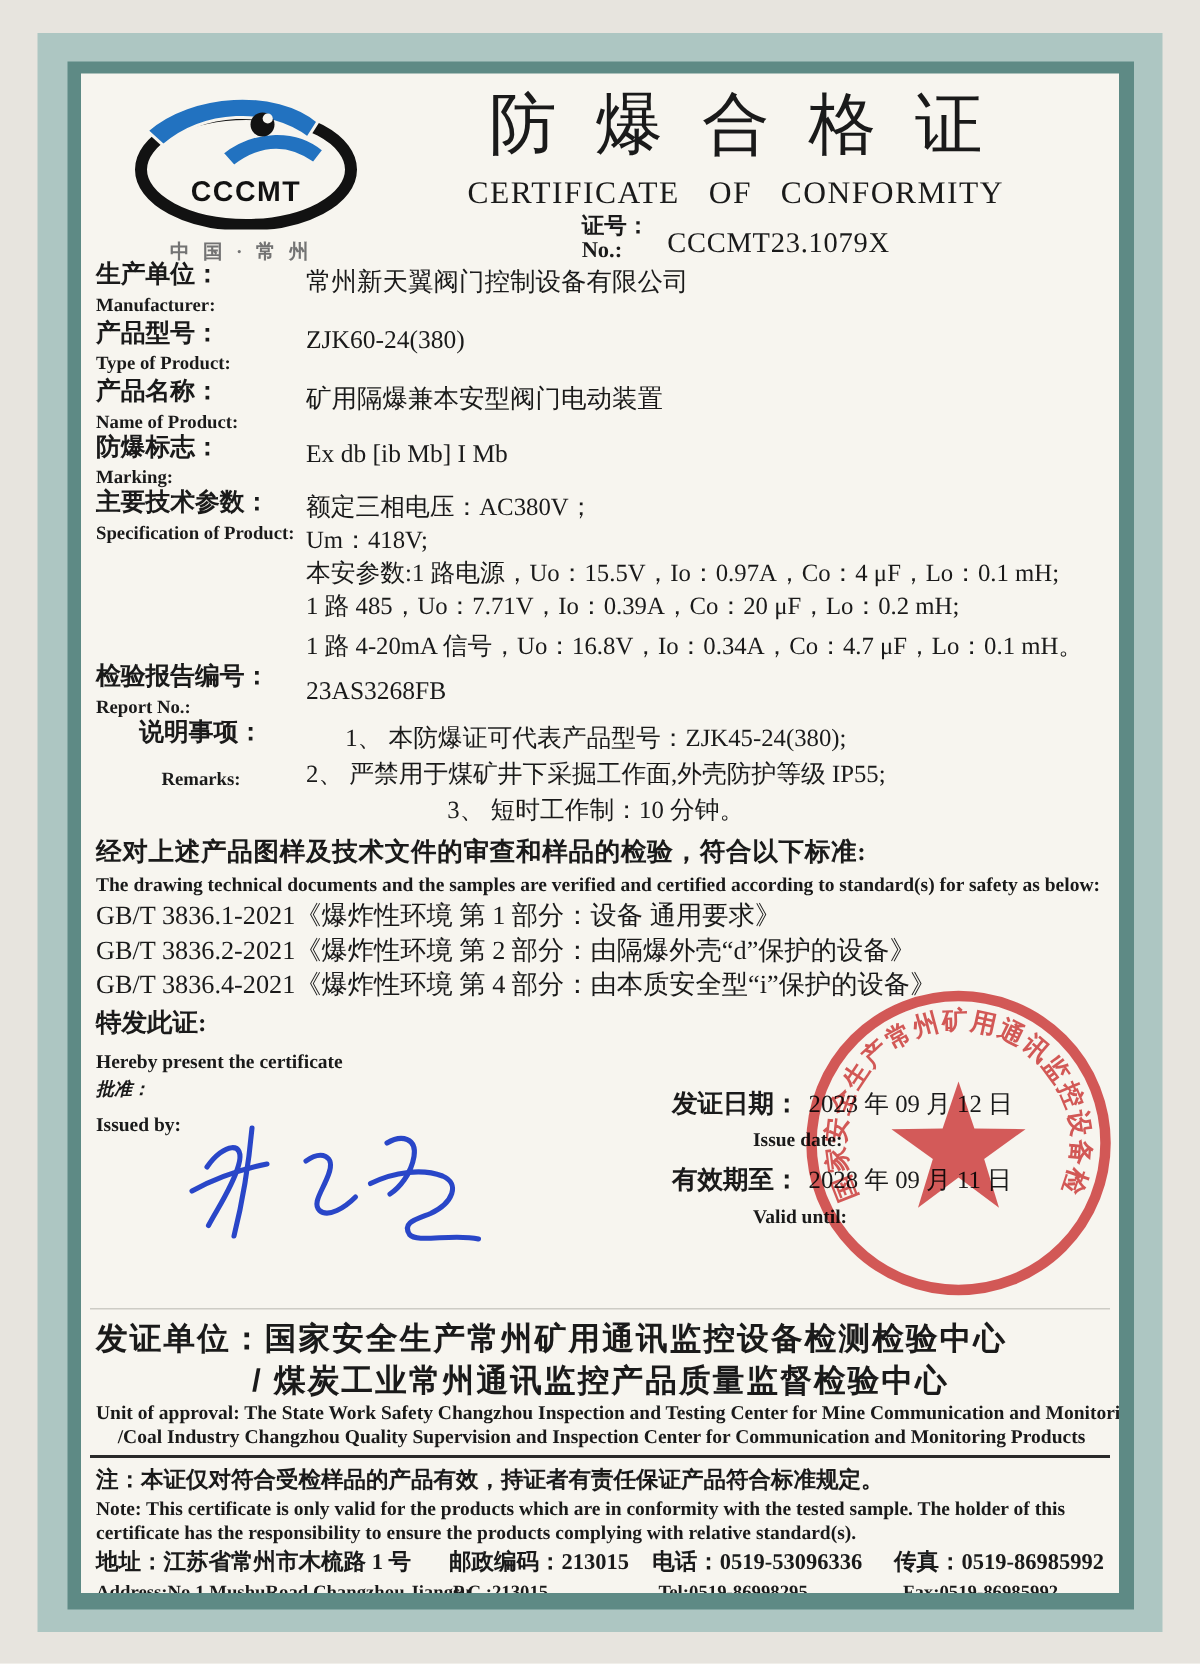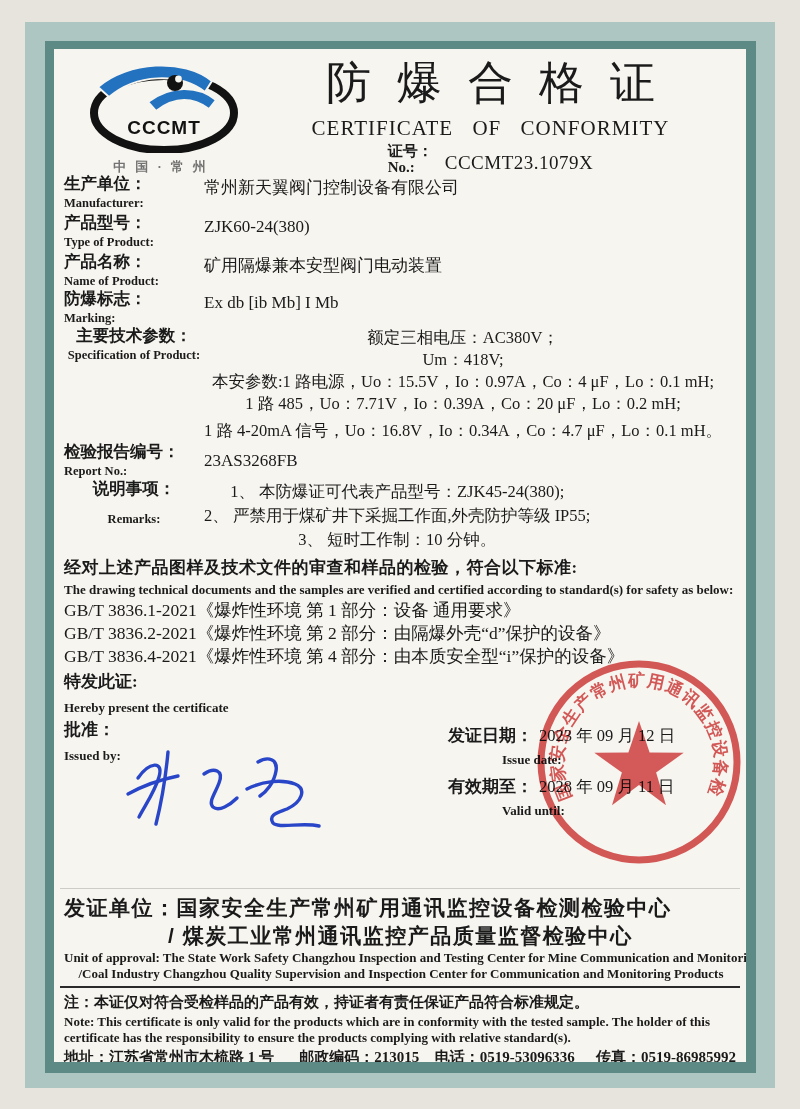--- a/index.html
+++ b/index.html
@@ -42,31 +42,31 @@
   .rem-line{font-size:16.5px;line-height:24px;white-space:nowrap;}
   
   .standards{padding:2px 8px 0 10px;}
   .std-cn{font-size:17px;font-weight:600;letter-spacing:.5px;}
   .std-en{font-size:13px;font-weight:bold;margin:3px 0 1px;}
   .std-item{font-size:17.5px;line-height:23px;white-space:nowrap;}
   .present-cn{font-size:17px;font-weight:600;margin-top:2px;}
   .present-en{font-size:13px;font-weight:bold;margin-top:7px;}
   
   .approval{position:relative;height:146px;margin-top:2px;padding:0 10px;}
-  .issued-cn{font-size:17px;font-weight:bold;font-family:"Liberation Sans","DejaVu Sans",sans-serif;}
+  .issued-cn{font-size:12px;font-weight:bold;font-family:"Liberation Sans","DejaVu Sans",sans-serif;font-style:italic;}
   .issued-en{font-size:13px;font-weight:bold;margin-top:7px;}
   .sig{position:absolute;left:62px;top:16px;}
   .dates{position:absolute;left:394px;top:6px;width:300px;}
   .drow{white-space:nowrap;}
   .dlab{font-size:17px;font-weight:bold;font-family:"Liberation Sans","DejaVu Sans",sans-serif;}
   .dval{font-size:16.5px;margin-left:6px;}
   .den{font-size:13px;font-weight:bold;margin:5px 0 7px 54px;}
   .stamp{position:absolute;left:478px;top:606px;z-index:4;mix-blend-mode:multiply;opacity:.88;pointer-events:none;}
   
-  .issuer{margin:24px 6px 0 6px;border-top:1px solid rgba(110,110,100,.30);padding:5px 2px 0 4px;}
+  .issuer{margin:8px 6px 0 6px;border-top:1px solid rgba(110,110,100,.30);padding:5px 2px 0 4px;}
   .iss-line{font-size:21px;font-weight:bold;font-family:"Liberation Sans","DejaVu Sans",sans-serif;letter-spacing:1.5px;white-space:nowrap;}
   .iss-line2{padding-left:104px;}
   .iss-en{font-size:13px;font-weight:bold;white-space:nowrap;}
   .iss-en2{text-align:center;}
   .rule{border-top:2px solid #2a2a2a;margin:4px 6px 0 6px;}
   
   .footer{padding:5px 10px 0 10px;}
   .note-cn{font-size:15px;font-weight:600;}
   .note-en{font-size:13px;font-weight:bold;line-height:15.5px;margin-top:2px;}
   .crow{display:flex;margin-top:3px;white-space:nowrap;}
@@ -135,21 +135,21 @@
     </div>
 
     <div class="frow h38">
       <div class="flabel">
         <div class="cn">防爆标志：</div>
         <div class="en">Marking:</div>
       </div>
       <div class="fvalue">Ex db [ib Mb] I Mb</div>
     </div>
 
-    <div class="frow" style="min-height:116px;text-align:center;">
+    <div class="frow" style="min-height:116px;">
       <div class="flabel">
         <div class="cn">主要技术参数：</div>
         <div class="en">Specification of Product:</div>
       </div>
       <div>
         <div class="spec-line">额定三相电压：AC380V；</div>
         <div class="spec-line">Um：418V;</div>
         <div class="spec-line">本安参数:1 路电源，Uo：15.5V，Io：0.97A，Co：4 μF，Lo：0.1 mH;</div>
         <div class="spec-line">1 路 485，Uo：7.71V，Io：0.39A，Co：20 μF，Lo：0.2 mH;</div>
         <div class="spec-line gap">1 路 4-20mA 信号，Uo：16.8V，Io：0.34A，Co：4.7 μF，Lo：0.1 mH。</div>

